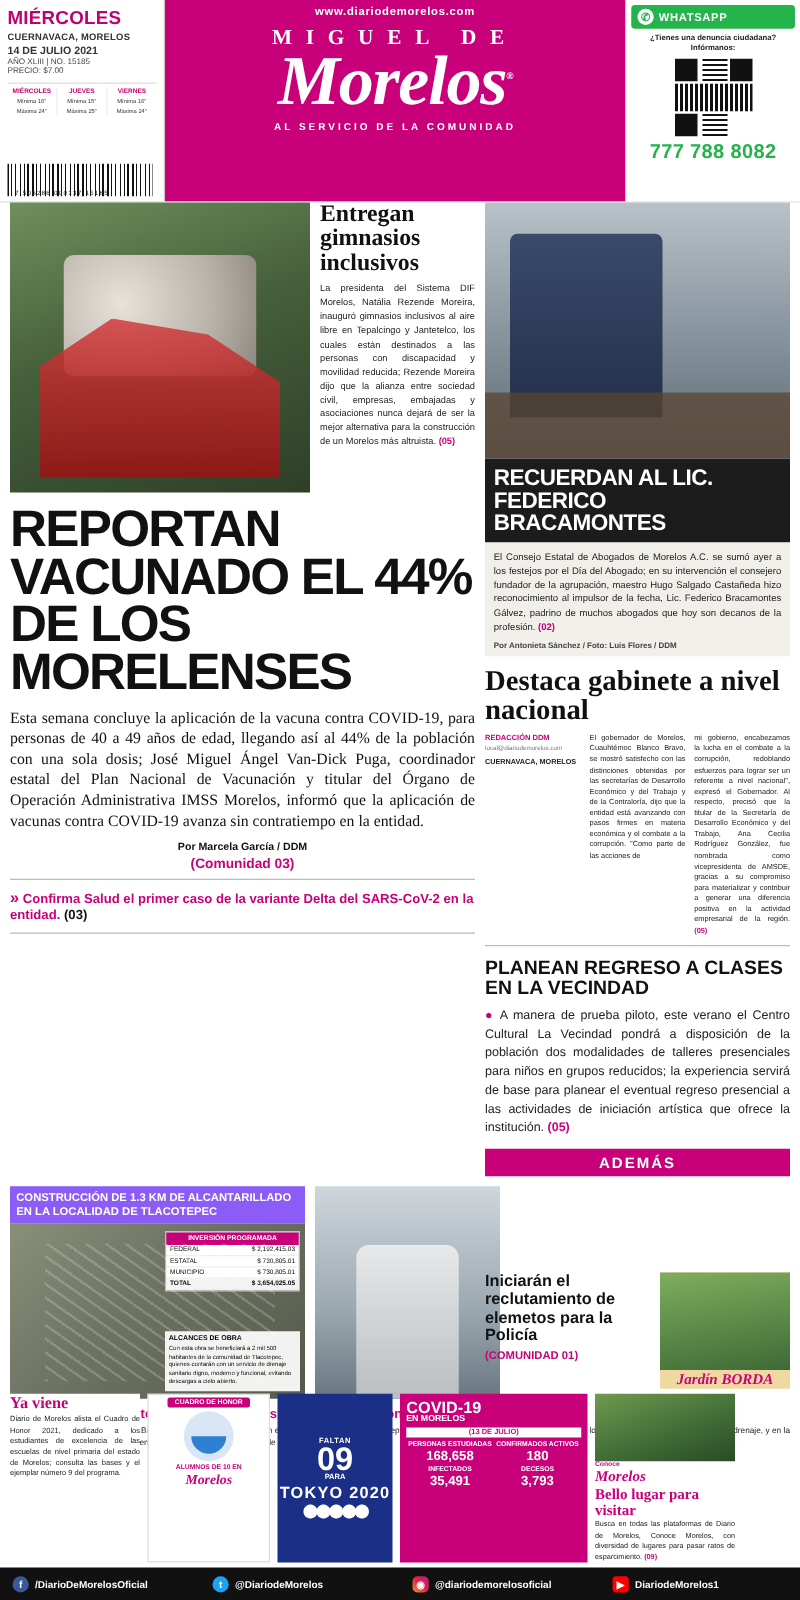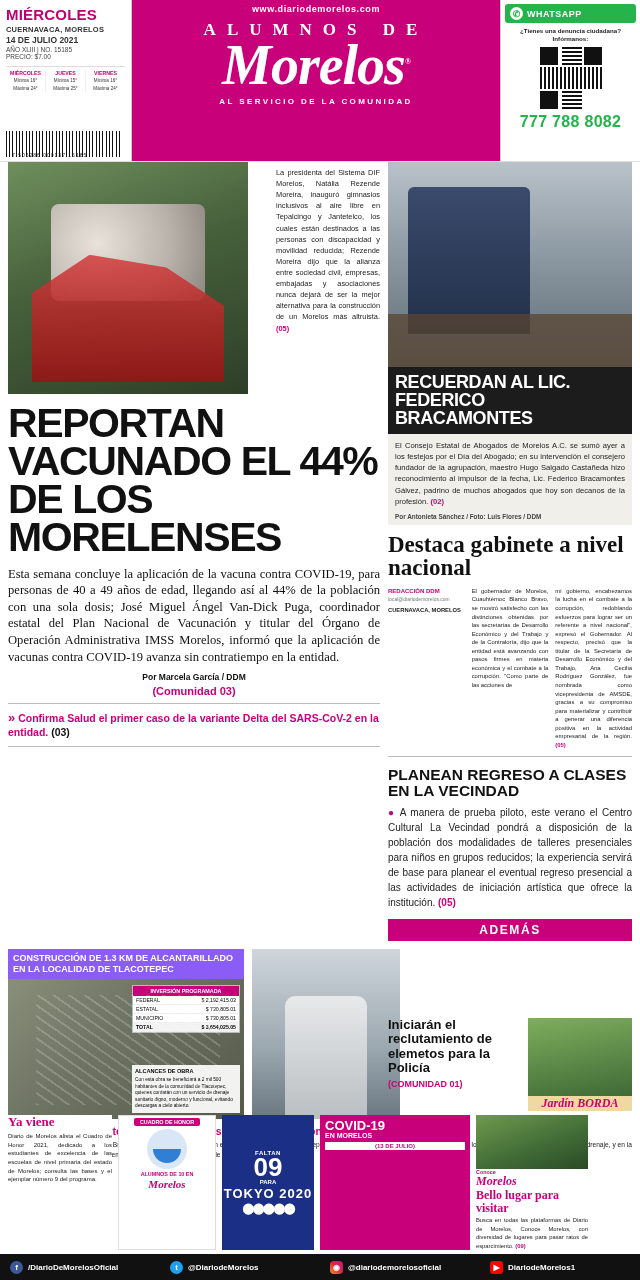--- a/index.html
+++ b/index.html
@@ -72,21 +72,21 @@
     background:linear-gradient(160deg,#6f8f5d,#46603b 45%,#2e3f28);
   }
   .ph1::after{content:""; position:absolute; left:10%; top:40%; width:80%; height:55%;
     background:linear-gradient(180deg,rgba(210,60,60,.85),rgba(150,20,20,.9));
     clip-path:polygon(0 30%,30% 0,70% 10%,100% 40%,100% 100%,0 100%);}
   .ph1::before{content:""; position:absolute; left:18%; top:18%; width:64%; height:42%;
     background:radial-gradient(circle at 30% 40%,#e8e2db,#b9b2aa 60%,#8d867f);
     border-radius:8px;}
 
   .lead-head { font-family:"Liberation Serif",serif; font-weight:bold; font-size:19px; line-height:1.02; color:#111; }
-  .lead-body { font-size:7.4px; line-height:1.5; color:#222; text-align:justify; margin-top:5px;margin-left:20px;}
+  .lead-body { font-size:7.4px; line-height:1.5; color:#222; text-align:justify; margin-top:5px;}
   .ref { color:#c8007a; font-weight:bold; }
 
   .bigtitle { font-family:"Liberation Sans",sans-serif; font-weight:bold; font-size:41px;
     line-height:.93; letter-spacing:-1.4px; color:#111; margin-top:10px; }
   .bigdeck { font-family:"Liberation Serif",serif; font-size:12.6px; line-height:1.32; color:#111; text-align:justify; margin-top:9px;}
   .byline { text-align:center; font-size:8.5px; font-weight:bold; margin-top:7px; color:#111;}
   .section-tag { text-align:center; font-size:11px; font-weight:bold; color:#c8007a; margin-top:3px;}
   .rule { border-top:1px solid #bbb; margin:6px 0; }
   .kicker-line { font-size:10.5px; font-weight:bold; color:#c8007a; line-height:1.25; }
   .kicker-line .arrow { font-size:13px; }
@@ -209,21 +209,21 @@
         </div>
       </div>
       <div class="barcode">
         <div class="barnum">7 506286 000137    15185</div>
       </div>
     </div>
 
     <div class="mh-center">
       <div class="mh-url">www.diariodemorelos.com</div>
       <div class="logo-box">
-        <div class="logo-diario">ALUMNOS   DE</div>
+        <div class="logo-diario">MIGUEL   DE</div>
         <div class="logo-morelos"><span>Morelos</span><span class="reg">®</span></div>
         <div class="logo-sub">AL SERVICIO DE LA COMUNIDAD</div>
       </div>
     </div>
 
     <div class="mh-right">
       <div class="wa-bar">
         <div class="wa-ic">✆</div>
         <div class="wa-tx">WHATSAPP</div>
       </div>
@@ -233,20 +233,21 @@
     </div>
   </div>
 
 
   <div class="content">
 
     <div class="col-left">
       <div style="display:flex; gap:8px;">
         <div class="photo ph1"></div>
         <div style="flex:1;">
+          <div class="lead-head">Entregan gimnasios inclusivos</div>
           <div class="lead-body">
             <span>La presidenta del Sistema DIF Morelos, Natália Rezende Moreira, inauguró gimnasios inclusivos al aire libre en Tepalcingo y Jantetelco, los cuales están destinados a las personas con discapacidad y movilidad reducida; Rezende Moreira dijo que la alianza entre sociedad civil, empresas, embajadas y asociaciones nunca dejará de ser la mejor alternativa para la construcción de un Morelos más altruista.</span>
             <span class="ref">(05)</span>
           </div>
         </div>
       </div>
 
       <div class="bigtitle">REPORTAN VACUNADO EL 44% DE LOS MORELENSES</div>
       <div class="bigdeck">Esta semana concluye la aplicación de la vacuna contra COVID-19, para personas de 40 a 49 años de edad, llegando así al 44% de la población con una sola dosis; José Miguel Ángel Van-Dick Puga, coordinador estatal del Plan Nacional de Vacunación y titular del Órgano de Operación Administrativa IMSS Morelos, informó que la aplicación de vacunas contra COVID-19 avanza sin contratiempo en la entidad.</div>
       <div class="byline">Por Marcela García / DDM</div>
@@ -357,20 +358,38 @@
       <div class="tk-faltan">FALTAN</div>
       <div class="tk-num">09</div>
       <div class="tk-para">PARA</div>
       <div class="tk-logo">TOKYO 2020</div>
       <div class="tk-rings">⬤⬤⬤⬤⬤</div>
     </div>
     <div class="covid">
       <div class="cv-t">COVID-19</div>
       <div class="cv-s">EN MORELOS</div>
       <div class="cv-date">(13 DE JULIO)</div>
+      <div class="cv-grid">
+        <div class="cv-c">
+          <div class="cv-l">PERSONAS ESTUDIADAS</div>
+          <div class="cv-v">168,658</div>
+        </div>
+        <div class="cv-c">
+          <div class="cv-l">CONFIRMADOS ACTIVOS</div>
+          <div class="cv-v">180</div>
+        </div>
+        <div class="cv-c">
+          <div class="cv-l">INFECTADOS</div>
+          <div class="cv-v">35,491</div>
+        </div>
+        <div class="cv-c">
+          <div class="cv-l">DECESOS</div>
+          <div class="cv-v">3,793</div>
+        </div>
+      </div>
     </div>
     <div class="st-box bello">
       <div class="bl-img"></div>
       <div style="font-size:5.4px;color:#c8007a;font-weight:bold;">Conoce</div>
       <div class="bl-brand">Morelos</div>
       <div class="bl-t">Bello lugar para visitar</div>
       <div class="bl-b">
         <span>Busca en todas las plataformas de Diario de Morelos, Conoce Morelos, con diversidad de lugares para pasar ratos de esparcimiento.</span>
         <span class="ref">(09)</span>
       </div>

